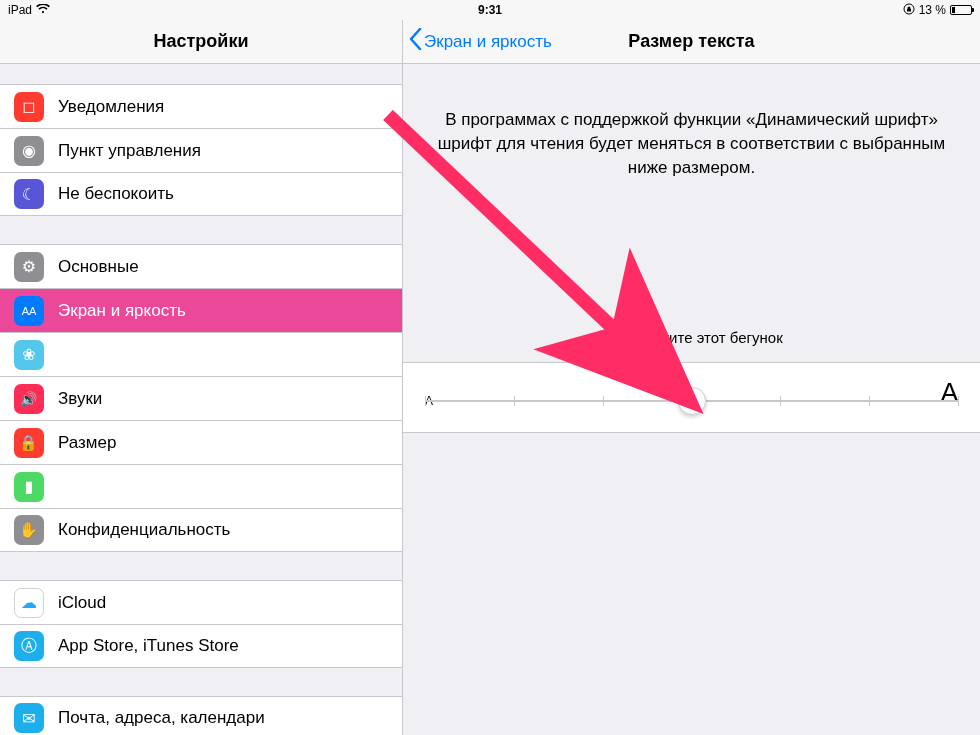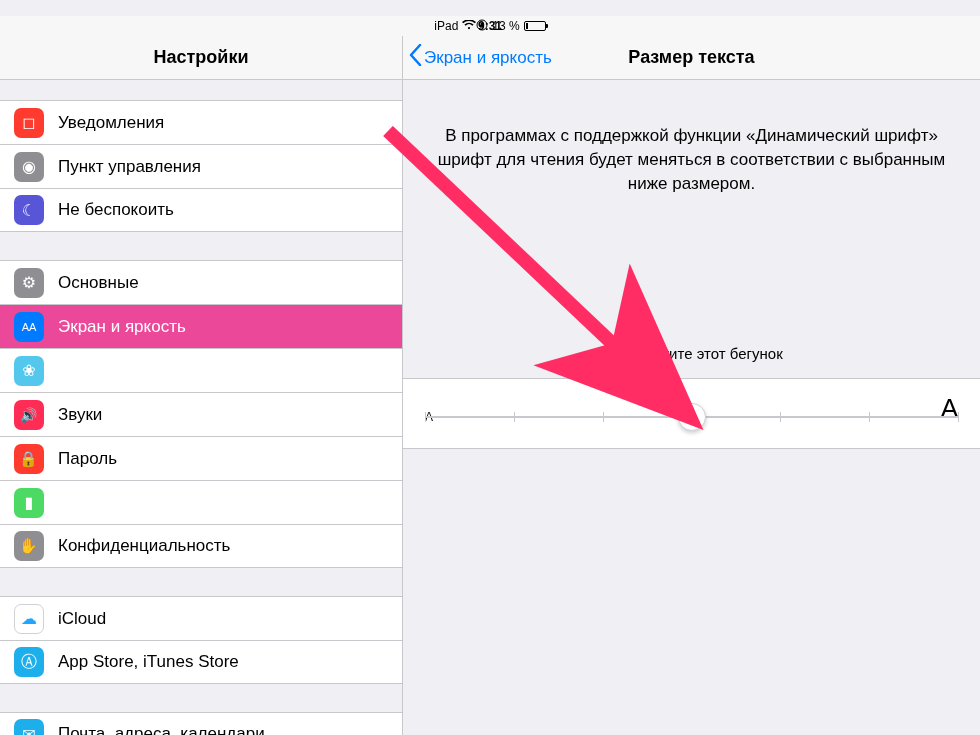--- a/index.html
+++ b/index.html
@@ -12,26 +12,25 @@
     position: relative;
     font-size: 17px;
     color: #000;
   }
 
   
   .statusbar {
     height: 20px;
     display: flex;
     align-items: center;
-    justify-content: center;
+    justify-content: space-between;
     padding: 0 8px;
     font-size: 12px;
     background: #f7f7f8;
     color: #000;
-    margin-top: 16px;
   }
   .statusbar .left, .statusbar .right { display:flex; align-items:center; gap:4px; }
   .statusbar .wifi { display:inline-block; }
   .statusbar .center { position:absolute; left:50%; transform:translateX(-50%); font-weight:600; }
   .battery {
     display:inline-block;
     width:22px; height:10px;
     border:1px solid #000;
     border-radius:2px;
     position:relative;
@@ -227,21 +226,21 @@
           </div>
           <div class="row">
             <div class="icon" style="background: rgb(84, 199, 236);">❀</div>
           </div>
           <div class="row">
             <div class="icon" style="background: rgb(255, 45, 85); font-size: 14px;">🔊</div>
             <div class="label">Звуки</div>
           </div>
           <div class="row">
             <div class="icon" style="background: rgb(255, 59, 48); font-size: 15px;">🔒</div>
-            <div class="label">Пароль</div>
+            <div class="label">Размер</div>
           </div>
           <div class="row">
             <div class="icon" style="background: rgb(76, 217, 100);">▮</div>
           </div>
           <div class="row">
             <div class="icon" style="background: rgb(142, 142, 147); font-size: 15px;">✋</div>
             <div class="label">Конфиденциальность</div>
           </div>
         </div>
         <div class="group">

